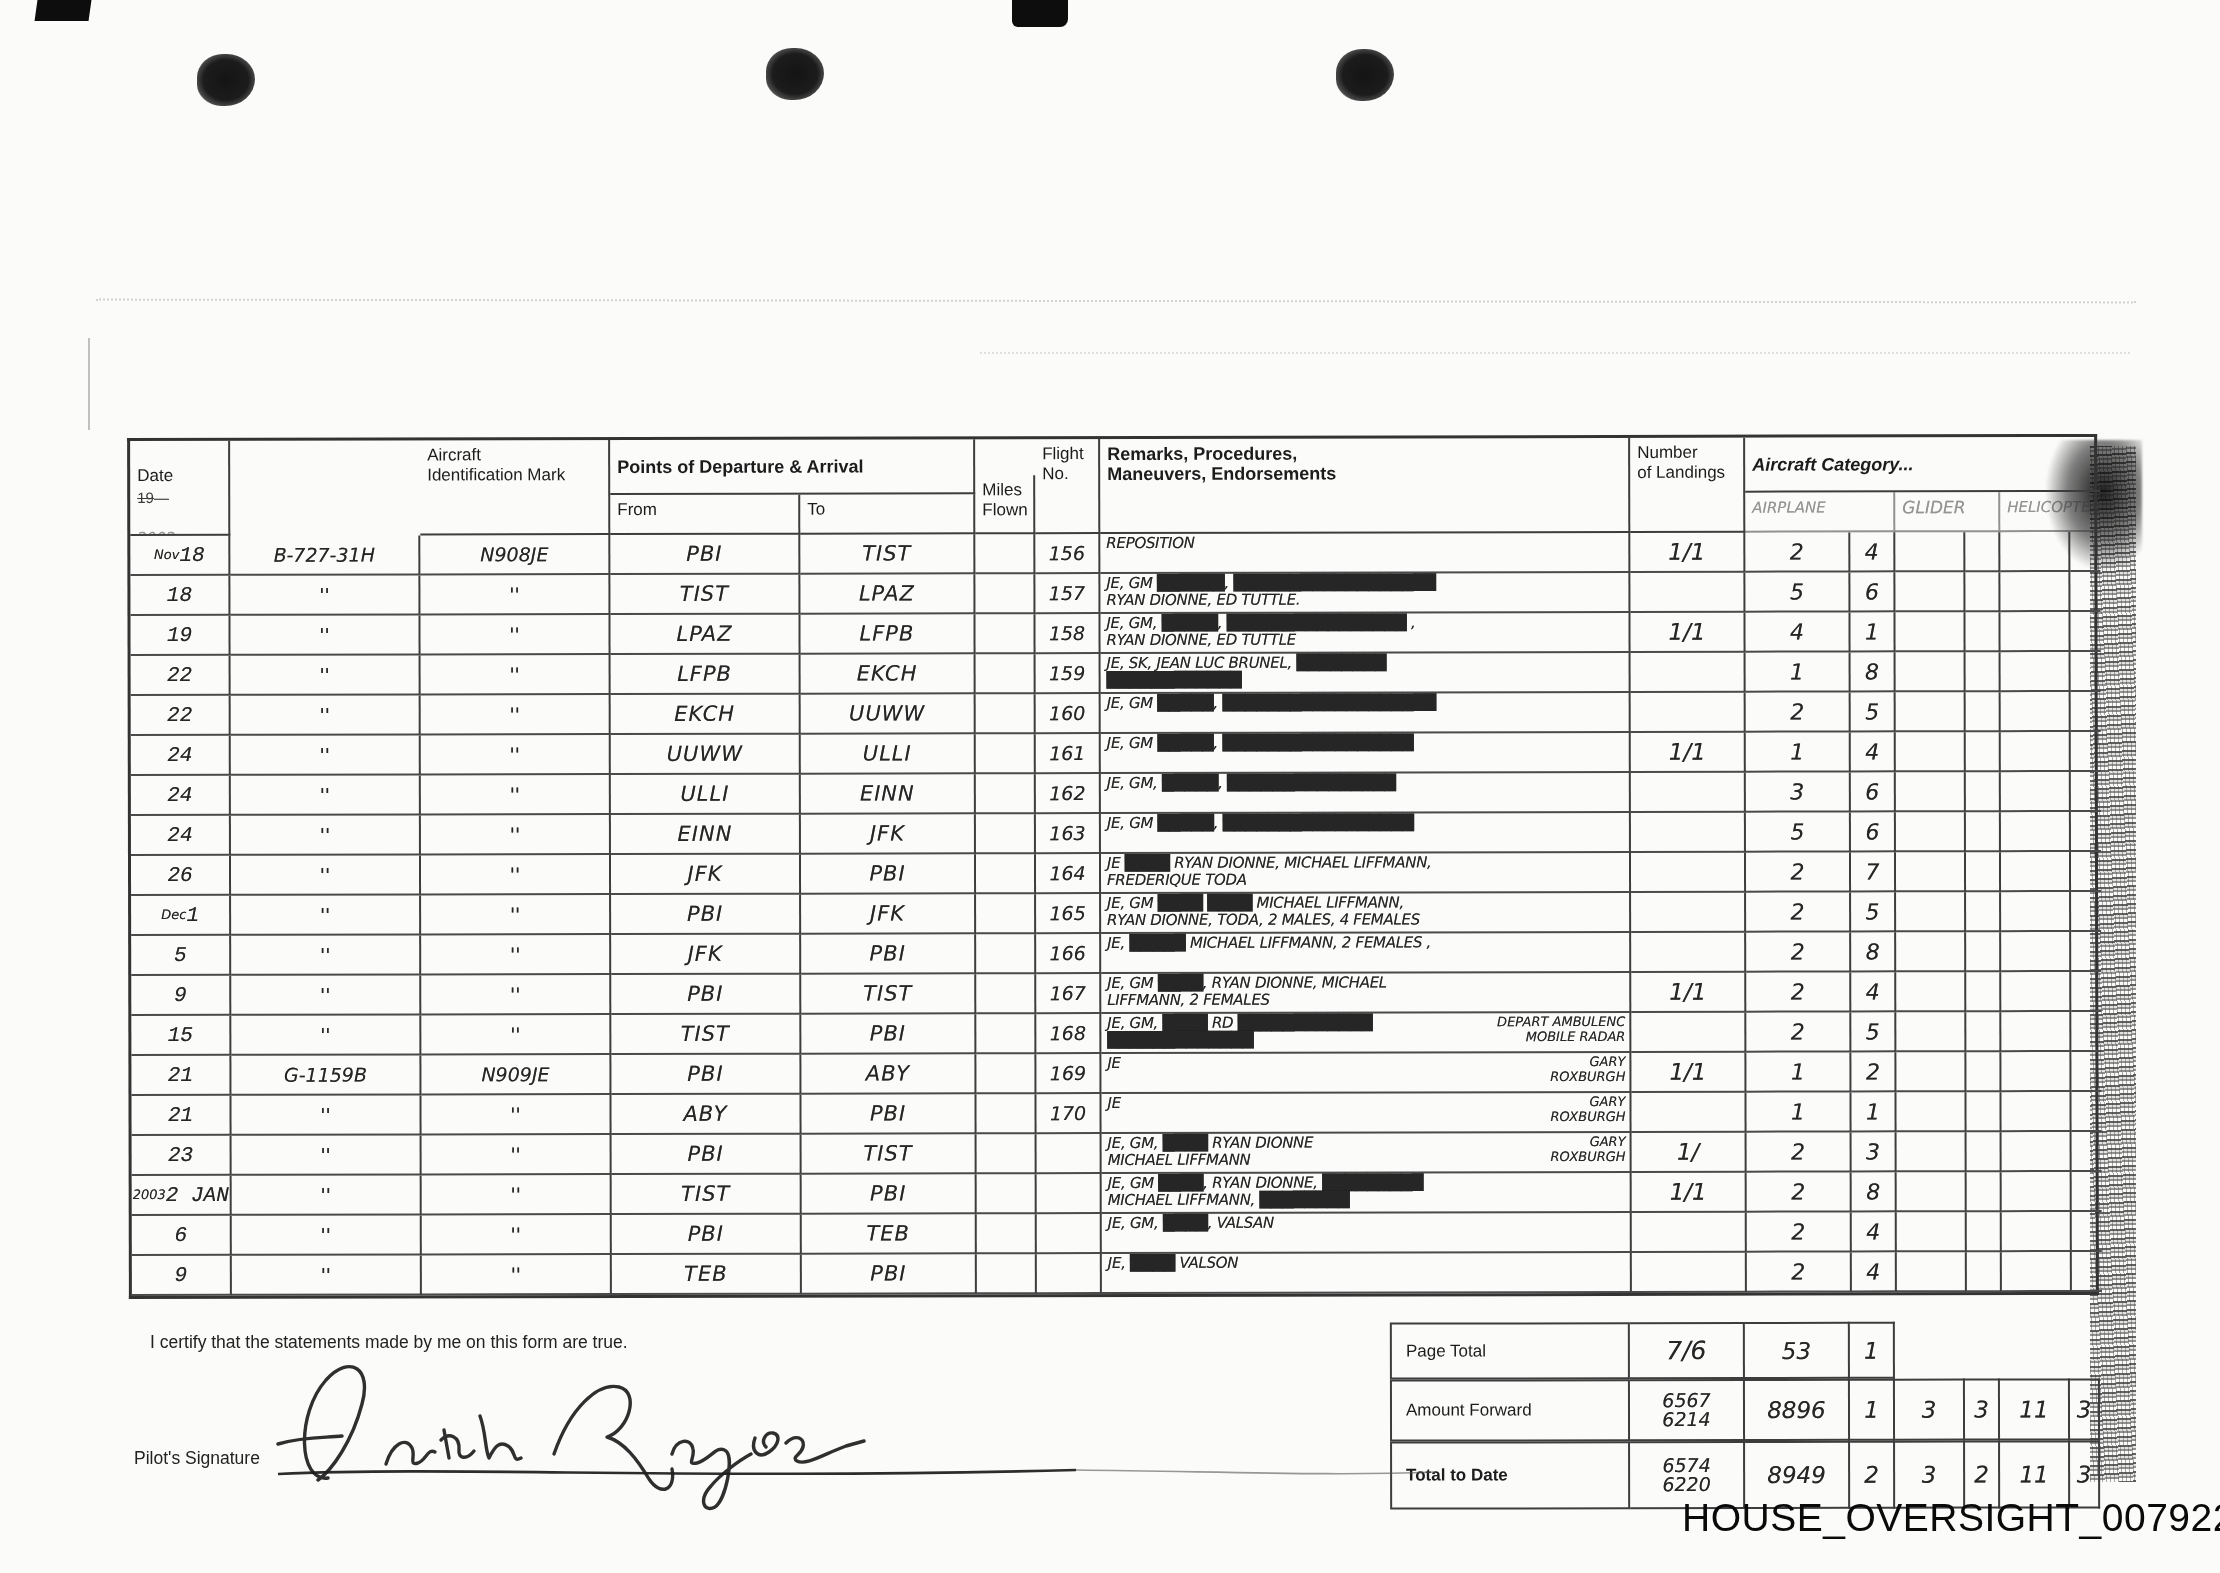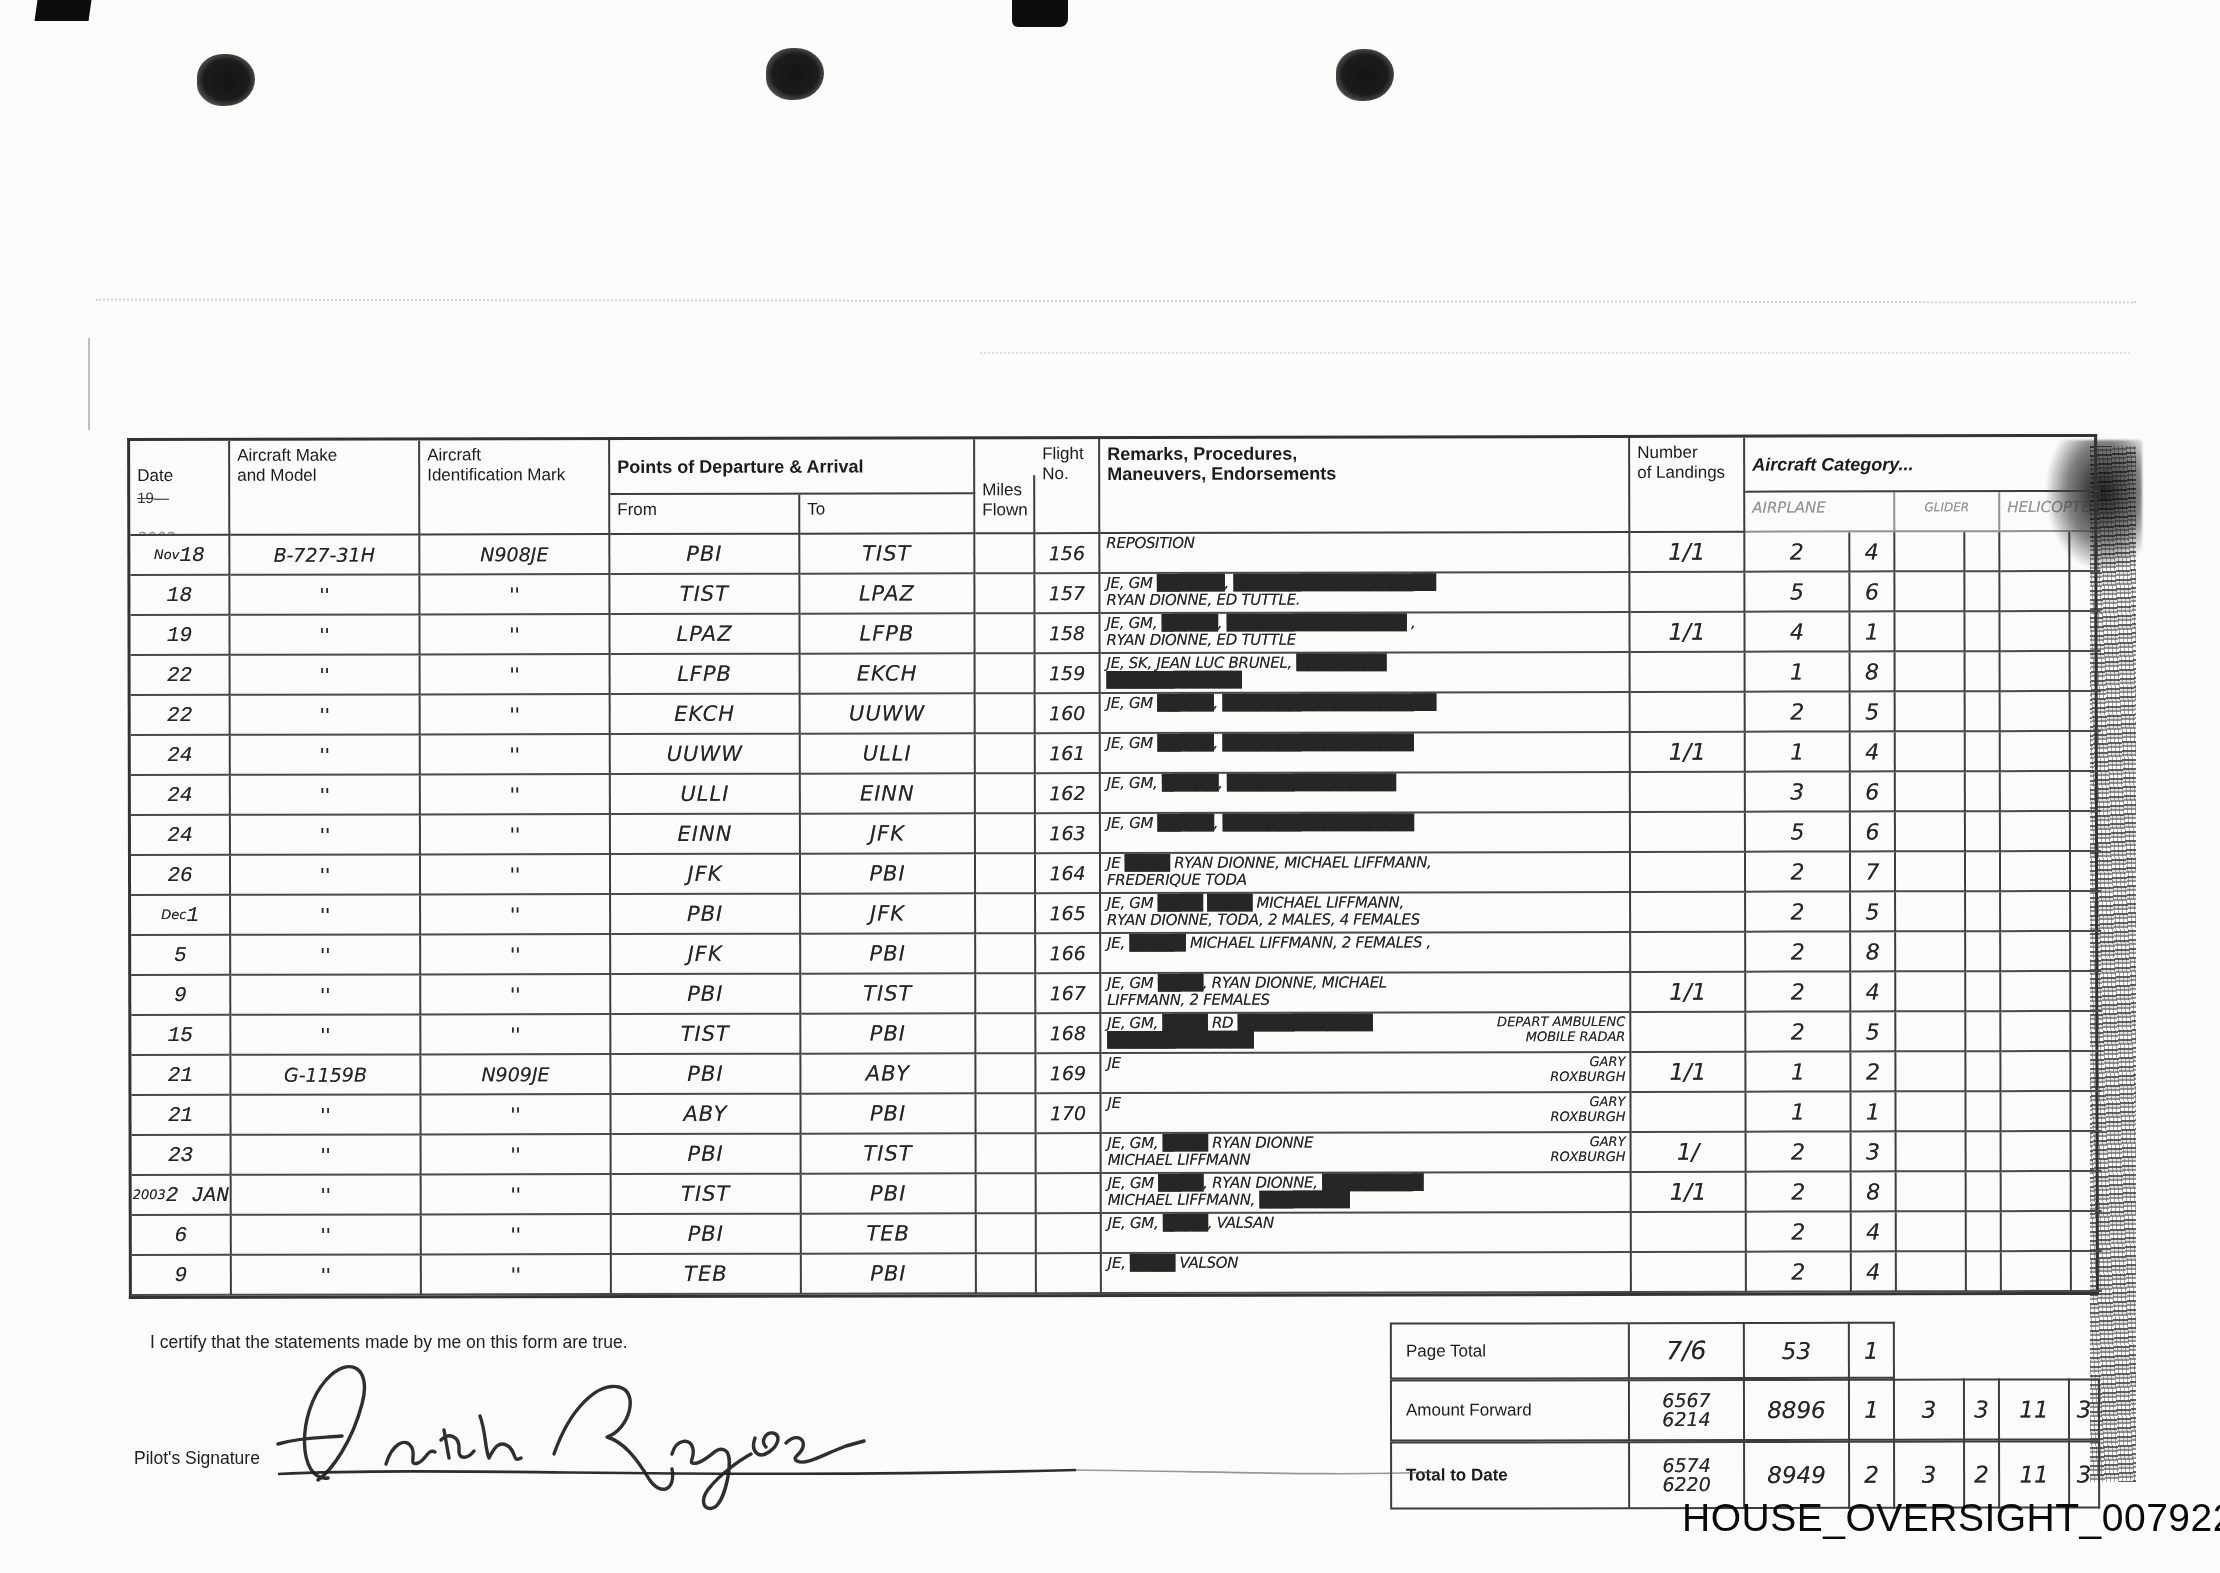--- a/index.html
+++ b/index.html
@@ -109,38 +109,36 @@
   <div class="edge-blob"></div>
   <div class="edge-noise"></div>
 
   <div class="logtable">
     <div class="hgrid">
       <div class="hc span2 h-date">
         <span>Date</span>
         <span class="datehdr-extra"><span class="struck">19</span>—</span>
         <span class="hw hw-year faded">2002</span>
       </div>
-      <div class="hc span2 h-make">Aircraft Make
-and Model</div>
       <div class="hc span2 h-ident">Aircraft
 Identification Mark</div>
       <div class="hc b h-points">Points of Departure &amp; Arrival</div>
       <div class="h-from hc">From</div>
       <div class="h-to hc">To</div>
       <div class="hc span2 h-miles">Miles
 Flown</div>
       <div class="hc span2 h-flight">Flight
 No.</div>
       <div class="hc b span2 h-remarks">Remarks, Procedures,
 Maneuvers, Endorsements</div>
       <div class="hc span2 h-landings">Number
 of Landings</div>
       <div class="hc b h-cat">Aircraft Category...</div>
       <div class="hc h-cat-air hw faded" style="font-size:15px;">AIRPLANE</div>
-      <div class="hc h-cat-gl hw faded" style="font-size:12px;text-align:center;">GLIDER</div>
+      <div class="hc h-cat-gl hw faded" style="font-size:17px;">GLIDER</div>
       <div class="hc h-cat-he last hw faded" style="font-size:15px;white-space:nowrap;">HELICOPTER</div>
     </div>
     <div class="rgrid" id="rows-grid">
     <div class="c date-cell">
       <span class="dt hw">Nov</span>
       <span class="dv hw">18</span>
     </div>
     <div class="c mk hw">B-727-31H</div>
     <div class="c mk hw">N908JE</div>
     <div class="c ap hw">PBI</div>

